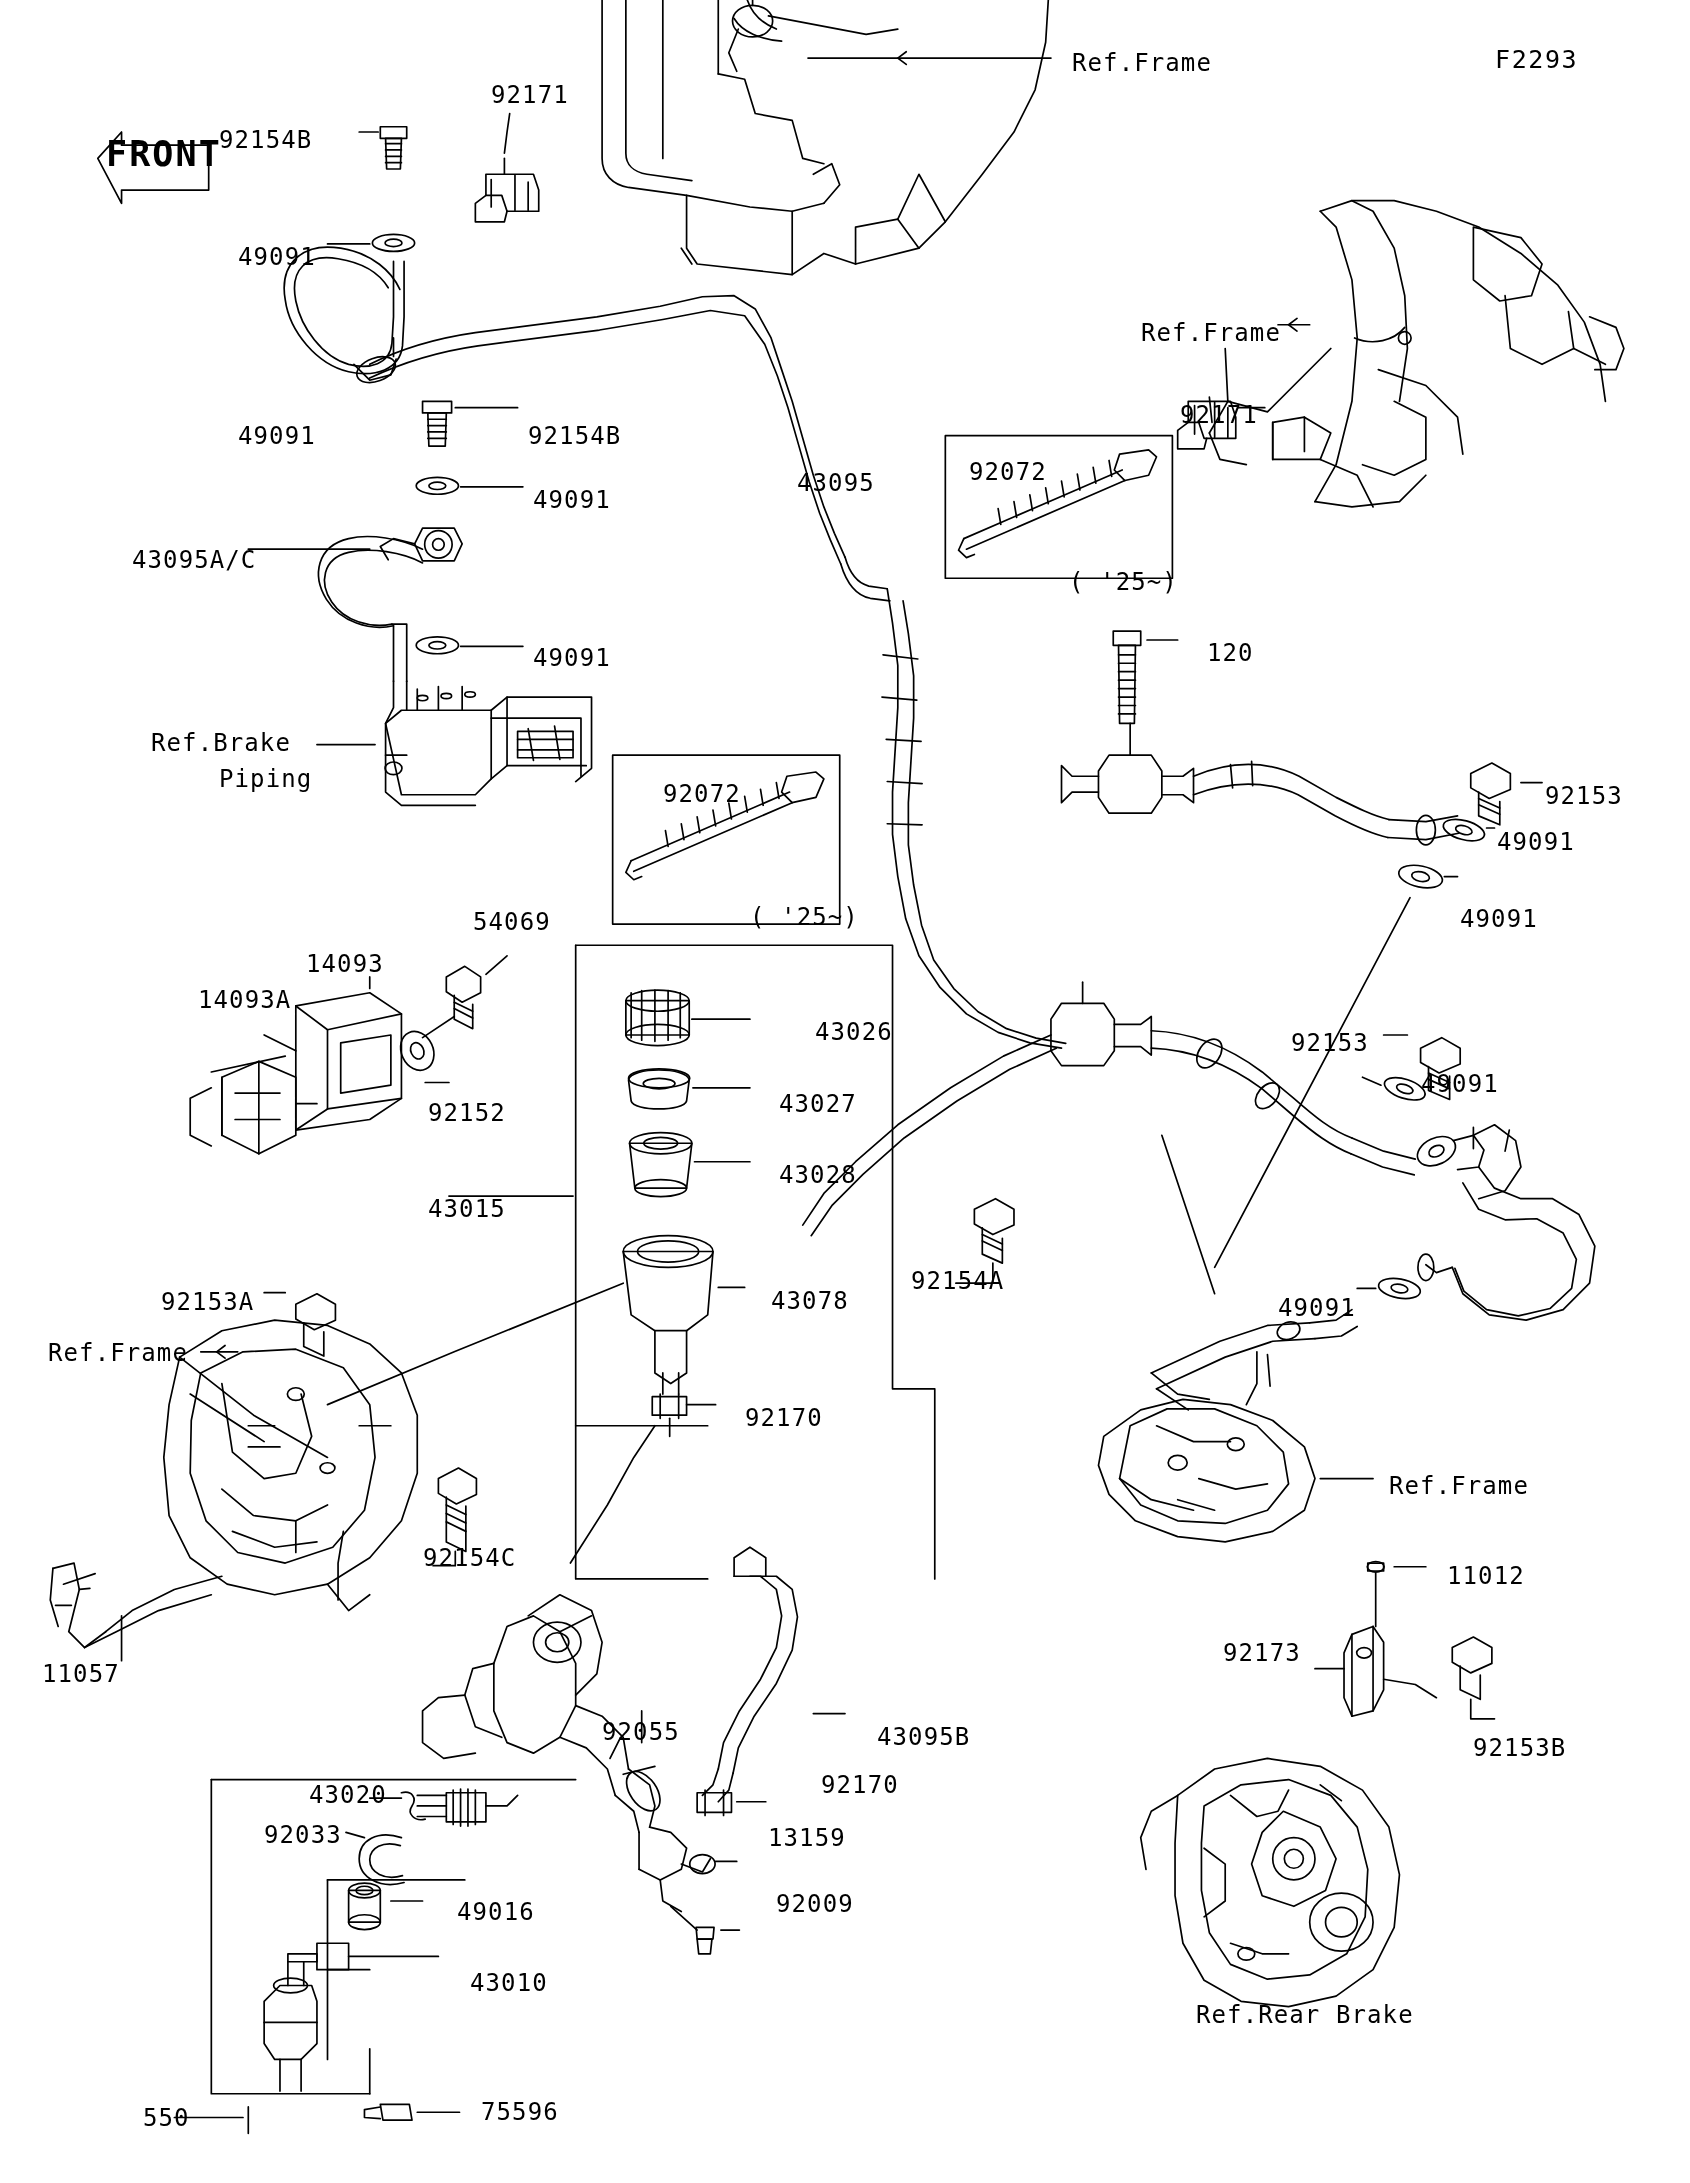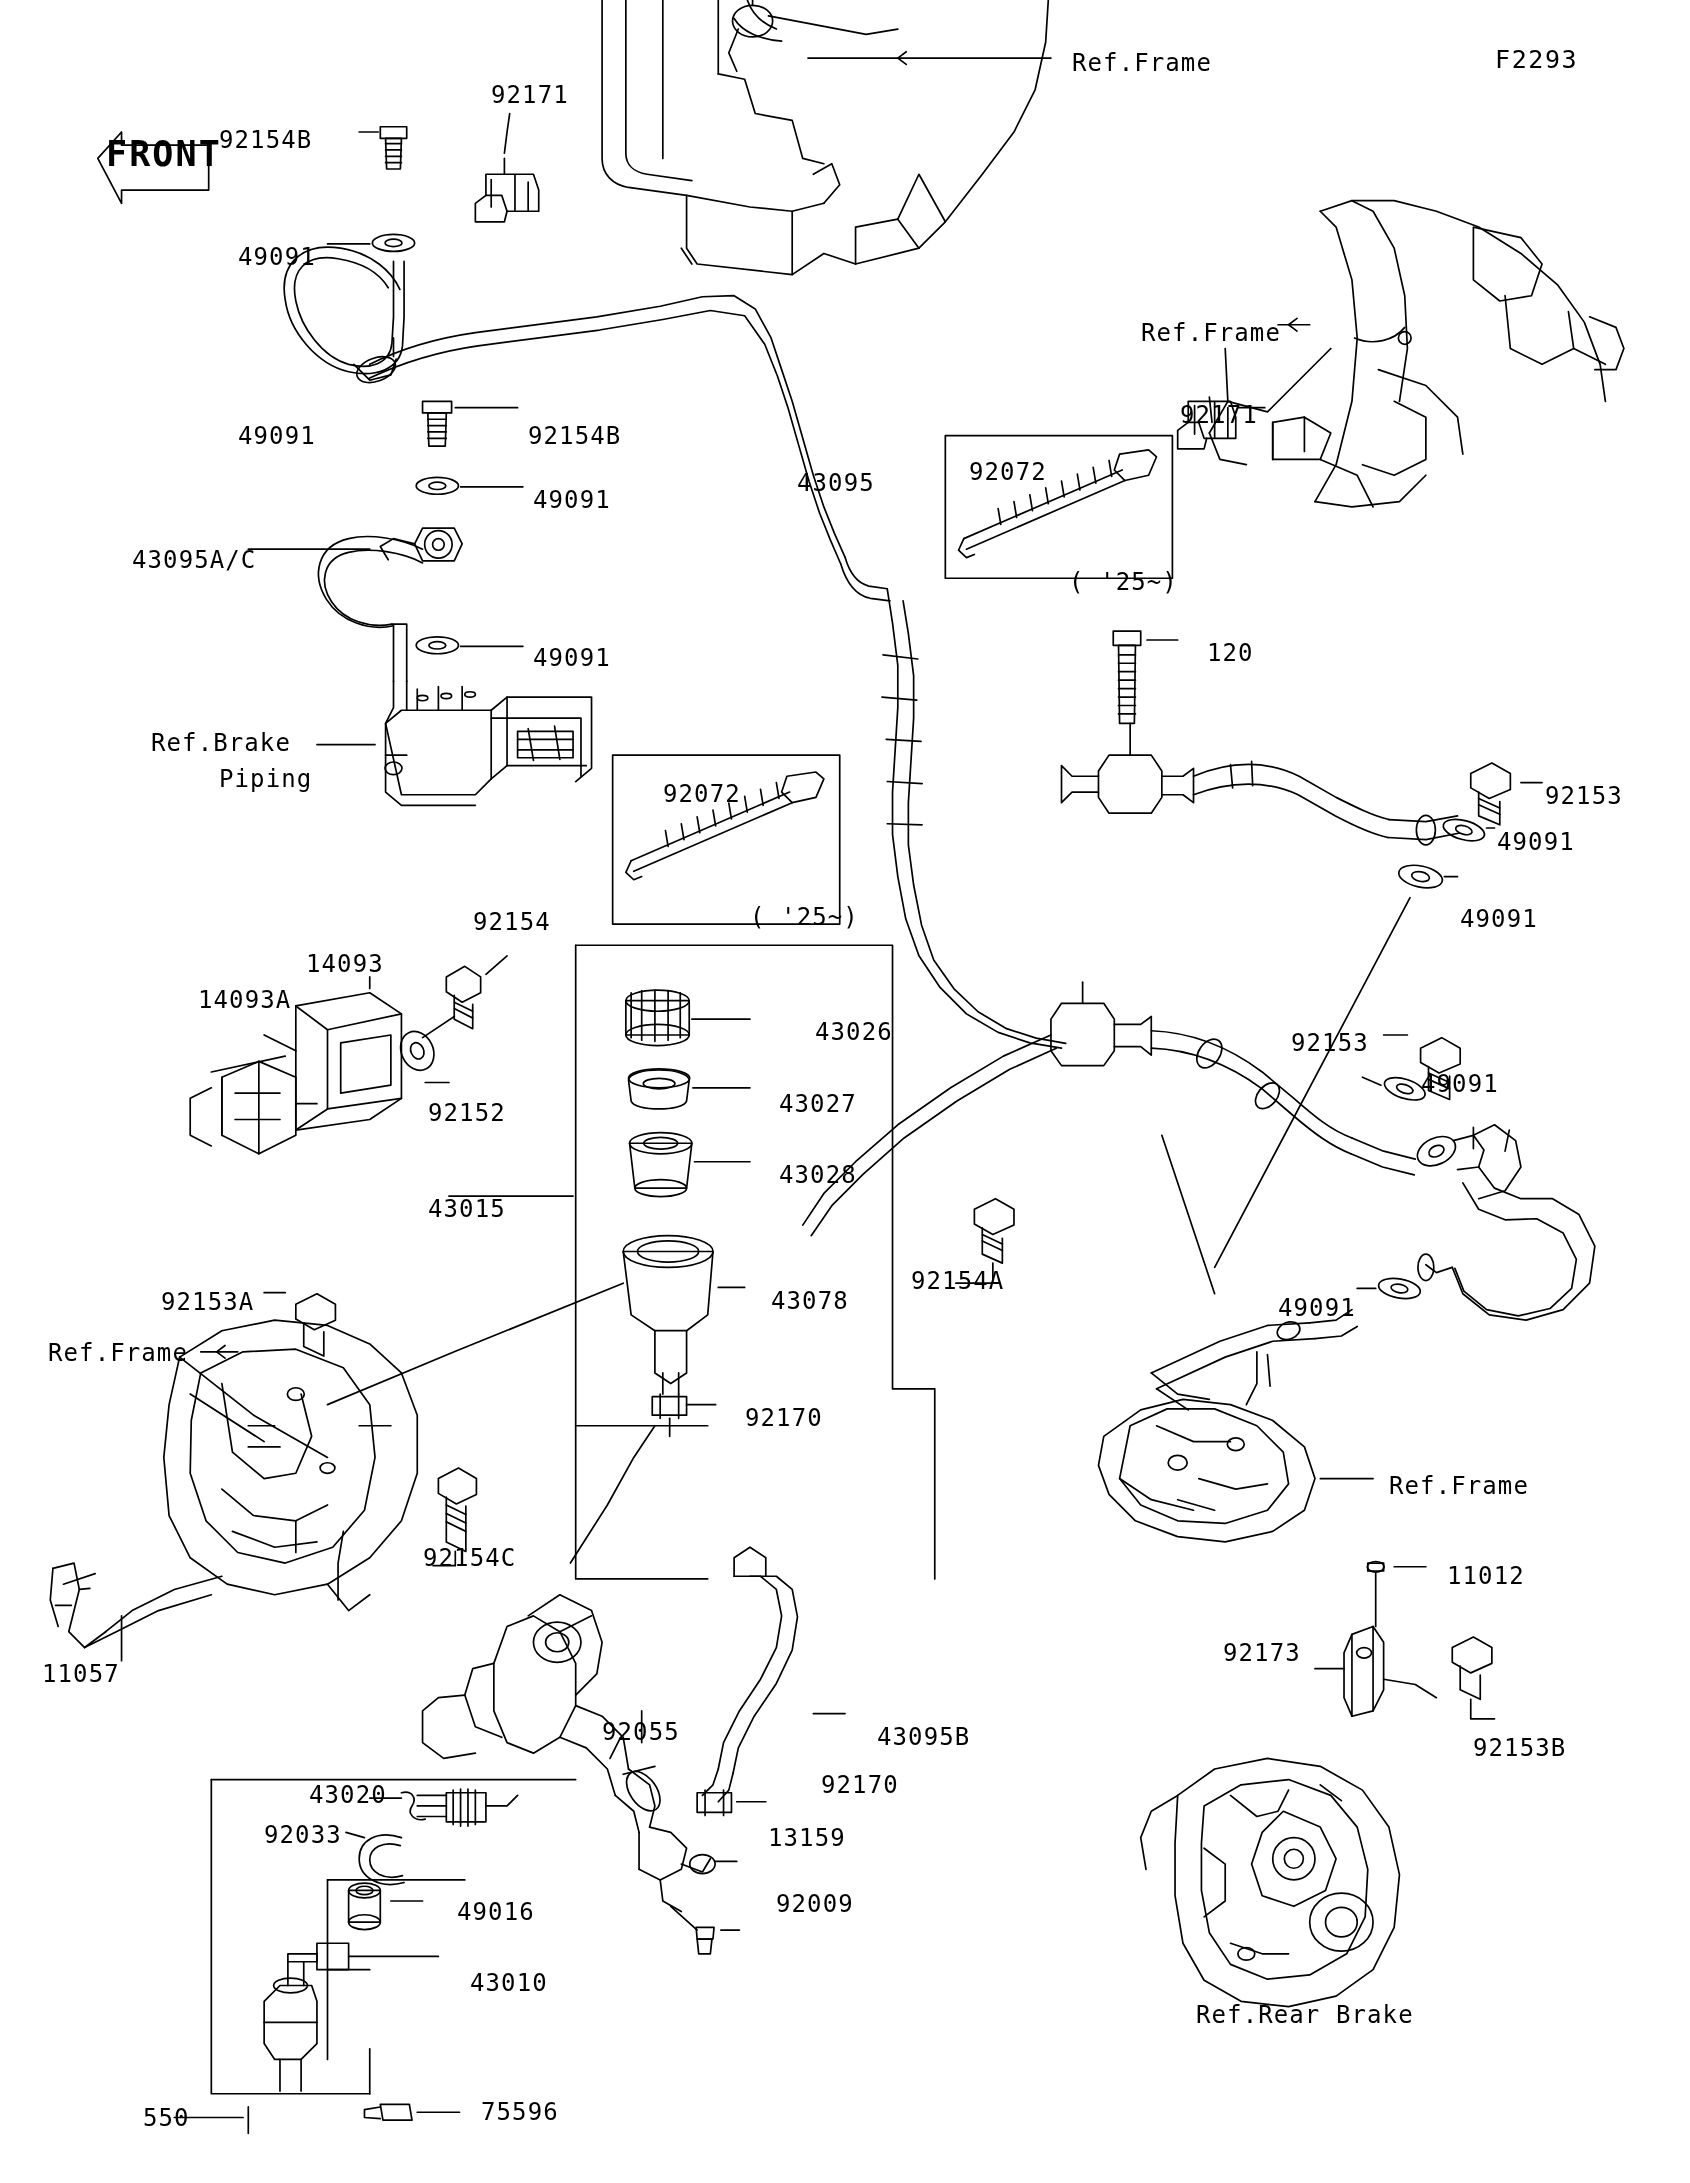--- a/index.html
+++ b/index.html
@@ -590,21 +590,21 @@
       <div class="lbl" style="left: 1069px; top: 569px;">( '25~)</div>
       <div class="lbl" style="left: 1207px; top: 640px;">120</div>
       <div class="lbl" style="left: 533px; top: 645px;">49091</div>
       <div class="lbl" style="left: 1545px; top: 783px;">92153</div>
       <div class="lbl" style="left: 151px; top: 730px;">Ref.Brake</div>
       <div class="lbl" style="left: 219px; top: 766px;">Piping</div>
       <div class="lbl" style="left: 663px; top: 781px;">92072</div>
       <div class="lbl" style="left: 1497px; top: 829px;">49091</div>
       <div class="lbl" style="left: 1460px; top: 906px;">49091</div>
       <div class="lbl" style="left: 750px; top: 904px;">( '25~)</div>
-      <div class="lbl" style="left: 473px; top: 909px;">92154</div>
+      <div class="lbl" style="left: 473px; top: 909px;">54069</div>
       <div class="lbl" style="left: 306px; top: 951px;">14093</div>
       <div class="lbl" style="left: 1291px; top: 1030px;">92153</div>
       <div class="lbl" style="left: 198px; top: 987px;">14093A</div>
       <div class="lbl" style="left: 779px; top: 1019px; margin-left: 36px;">43026</div>
       <div class="lbl" style="left: 1421px; top: 1071px;">49091</div>
       <div class="lbl" style="left: 428px; top: 1100px;">92152</div>
       <div class="lbl" style="left: 779px; top: 1091px;">43027</div>
       <div class="lbl" style="left: 779px; top: 1162px;">43028</div>
       <div class="lbl" style="left: 428px; top: 1196px;">43015</div>
       <div class="lbl" style="left: 911px; top: 1268px;">92154A</div>

